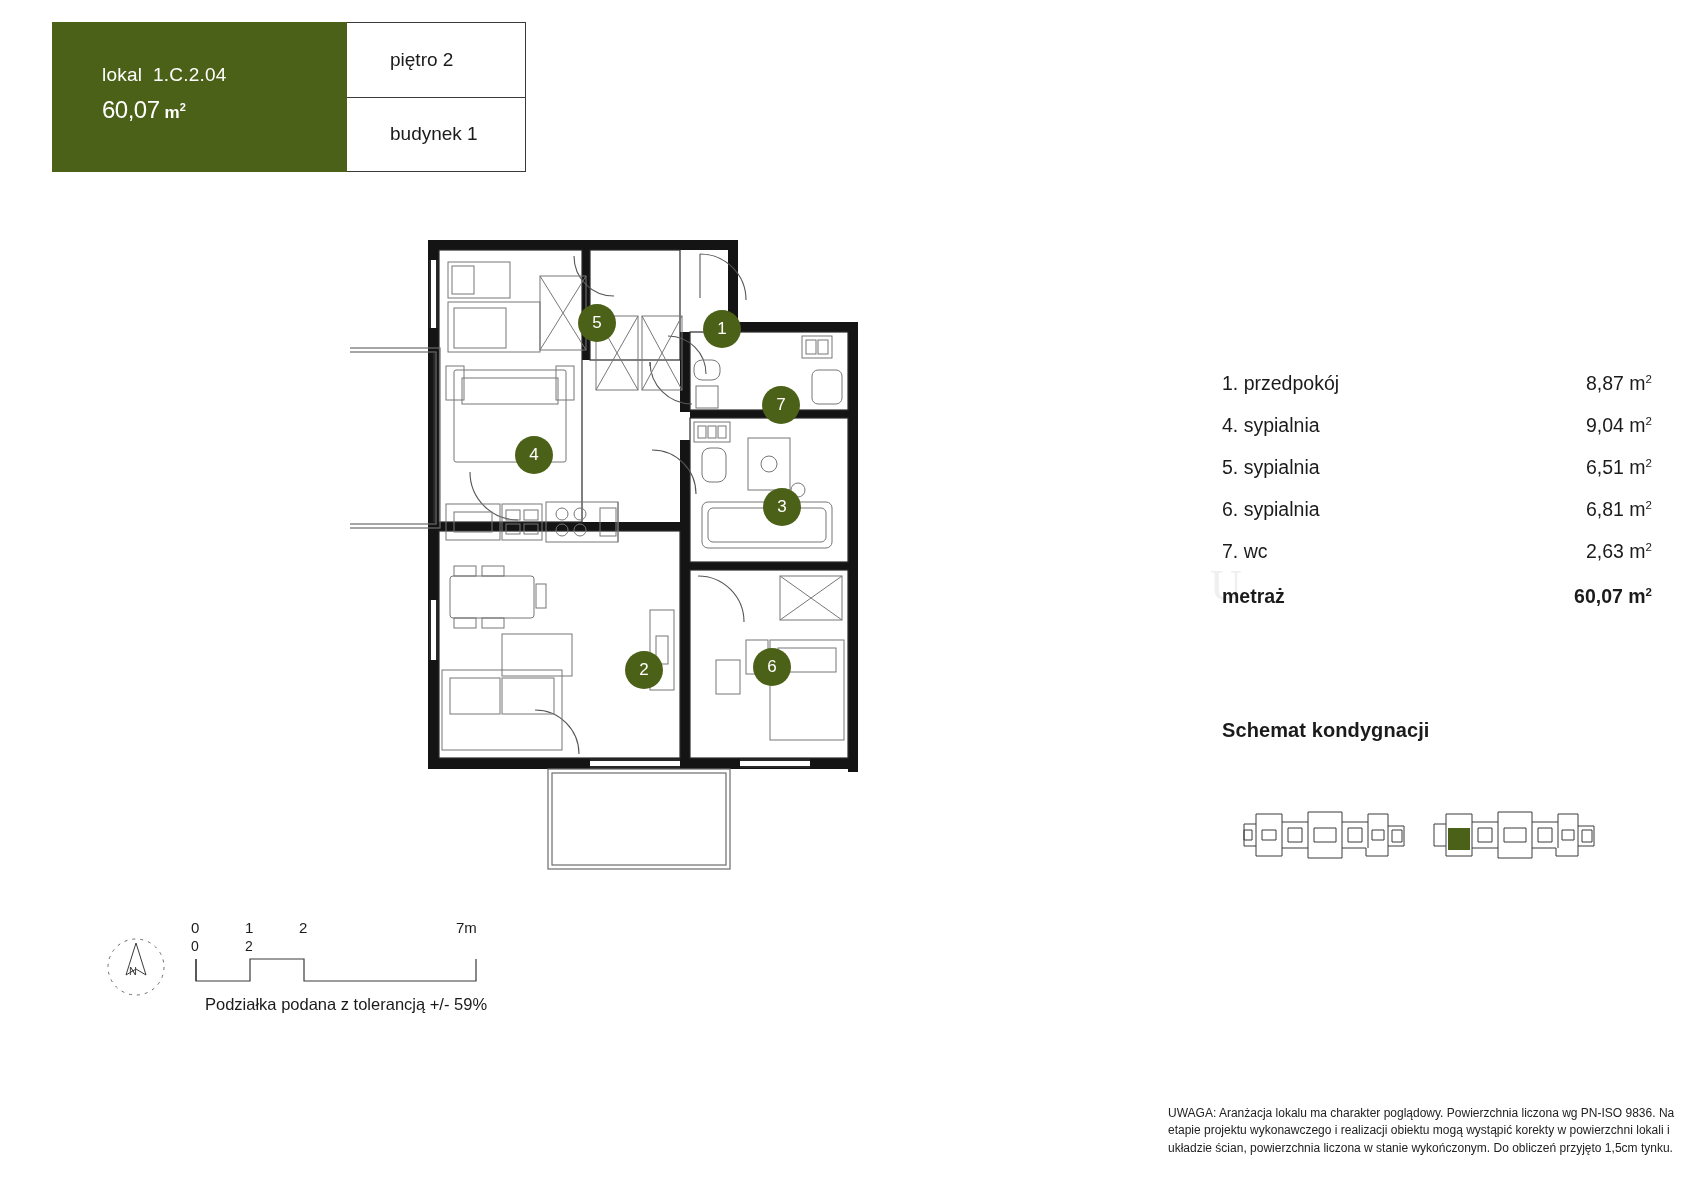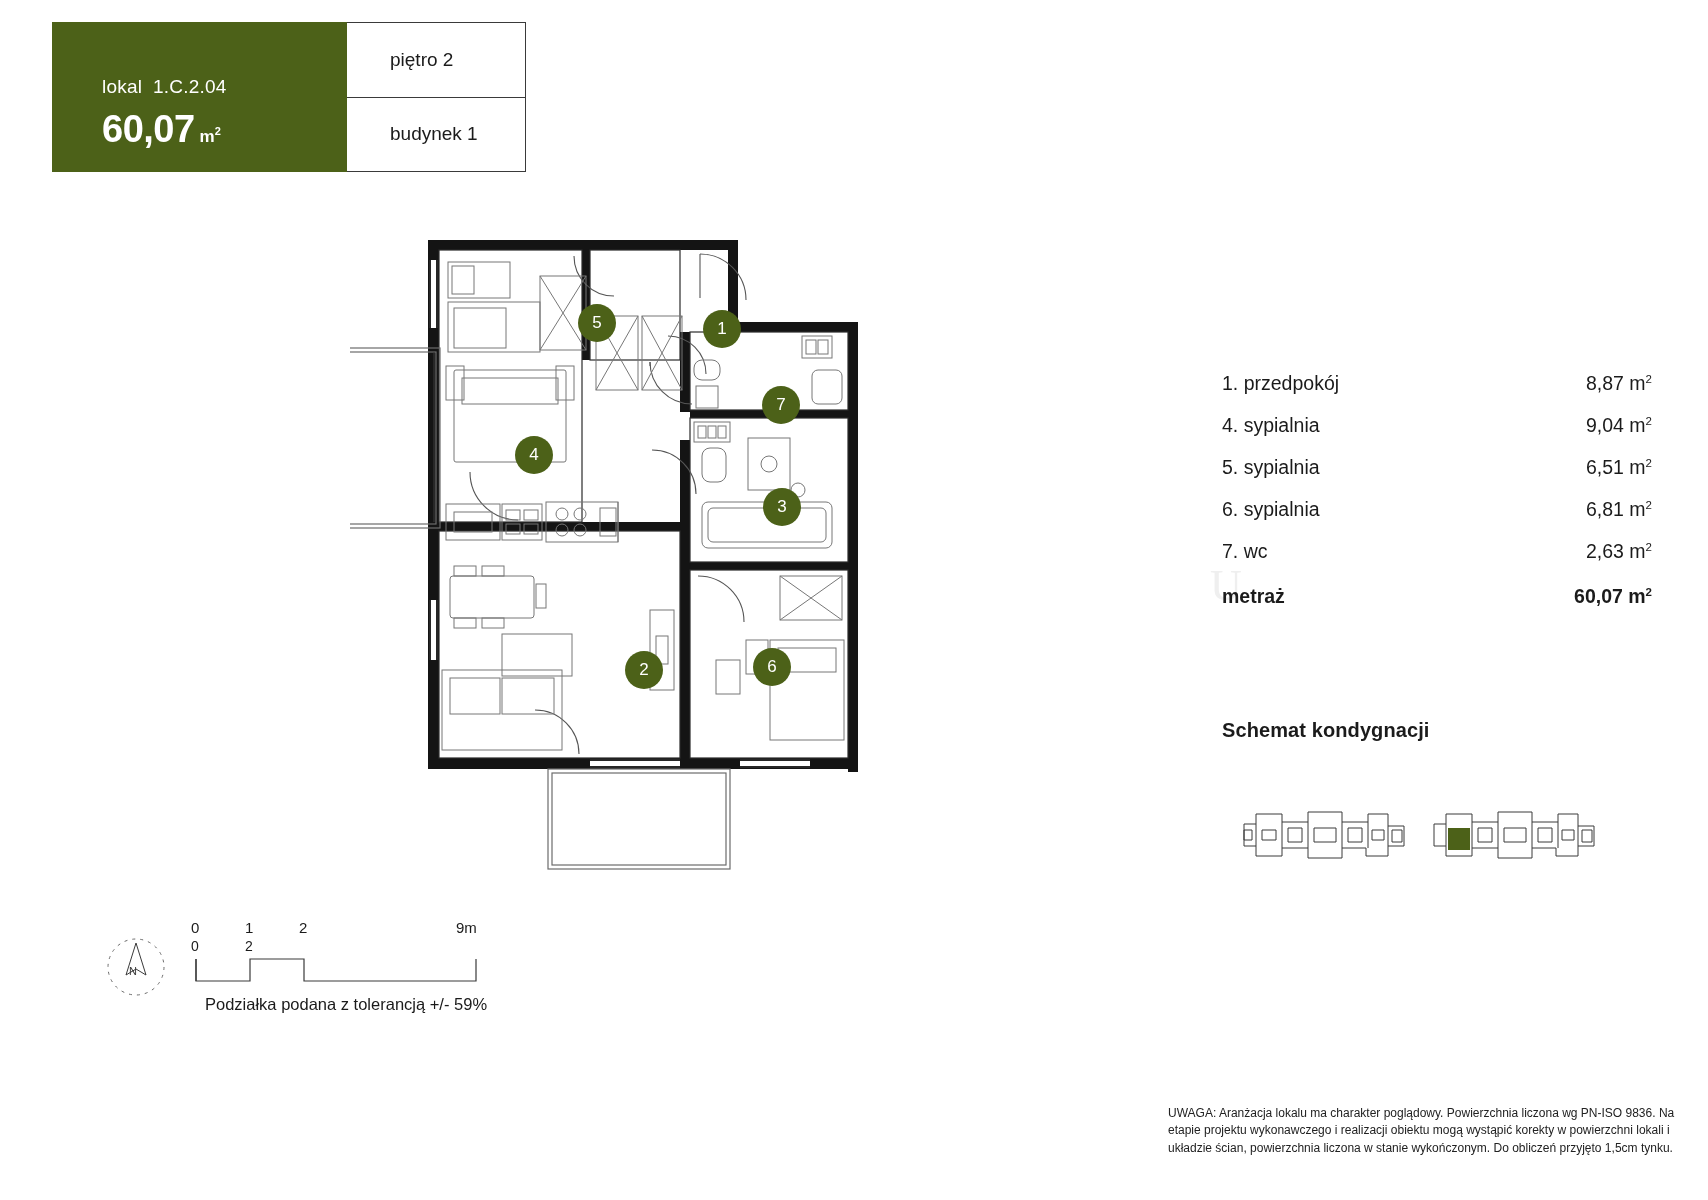--- a/index.html
+++ b/index.html
@@ -34,30 +34,30 @@
     padding: 42px 0 0 50px;
   }
   #unit-line {
     font-size: 19px;
     letter-spacing: 0.2px;
     display: flex;
     align-items: baseline;
     gap: 11px;
   }
   #unit-line .lbl { font-size: 19px; }
-  #unit-line .code { font-size: 19px; margin-top: 12px; }
+  #unit-line .code { font-size: 19px; }
   #unit-area {
     margin-top: 10px;
     display: flex;
     align-items: baseline;
     gap: 5px;
   }
   #unit-area .big {
-    font-size: 38px;
-    font-weight: bold;
+    font-size: 24px;
+    font-weight: normal;
     letter-spacing: -0.5px;
   }
   #unit-area .sup {
     font-size: 17px;
     font-weight: bold;
   }
   #unit-area .sup sup { font-size: 11px; }
 
   #meta-block {
     width: 179px;
@@ -467,15 +467,15 @@
       <text x="147" y="26">2</text>
       <text x="201" y="26" visibility="hidden">x</text>
     </g>
     <g font-size="14" fill="#1b1b1b" font-family="Liberation Sans, sans-serif">
       <text x="93" y="26" id="t0"></text>
     </g>
   </svg>
   <div style="position:absolute; left:93px; top:-6px; font-size:15px;">0</div>
   <div style="position:absolute; left:147px; top:-6px; font-size:15px;">1</div>
   <div style="position:absolute; left:201px; top:-6px; font-size:15px;">2</div>
-  <div style="position:absolute; left:358px; top:-6px; font-size:15px;">9m</div>
+  <div style="position:absolute; left:358px; top:-6px; font-size:15px;">7m</div>
 </div>
 <div id="scale-caption">Podziałka podana z tolerancją +/- 59%</div>
 
 </body></html>

